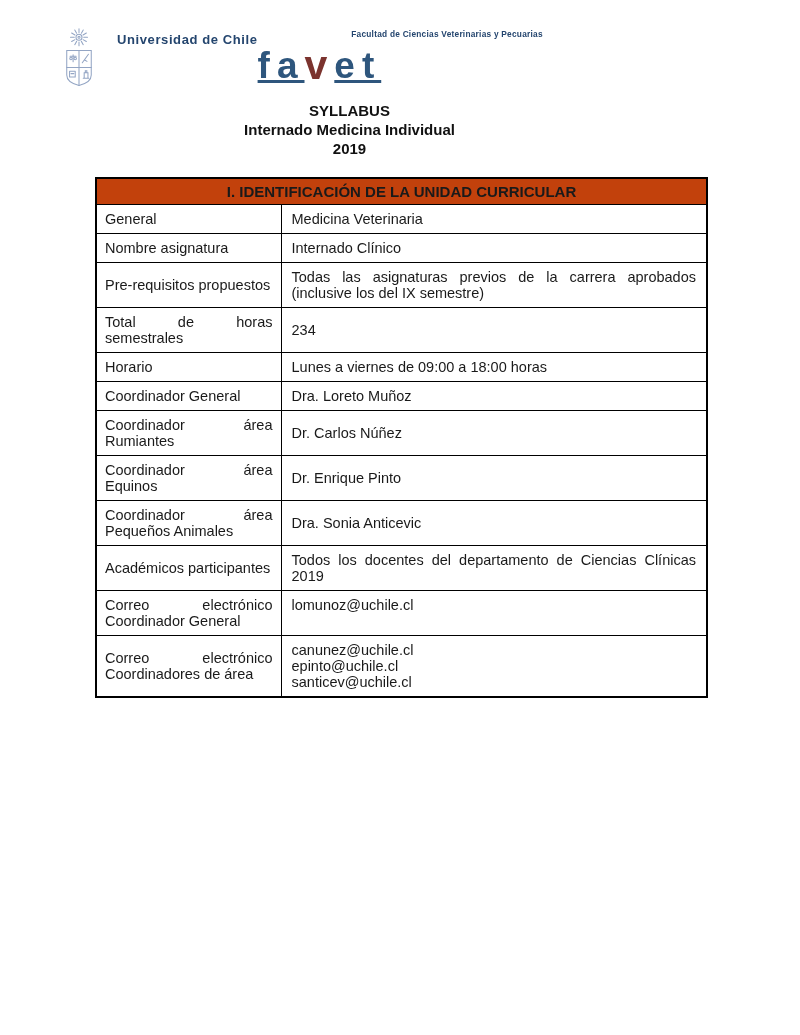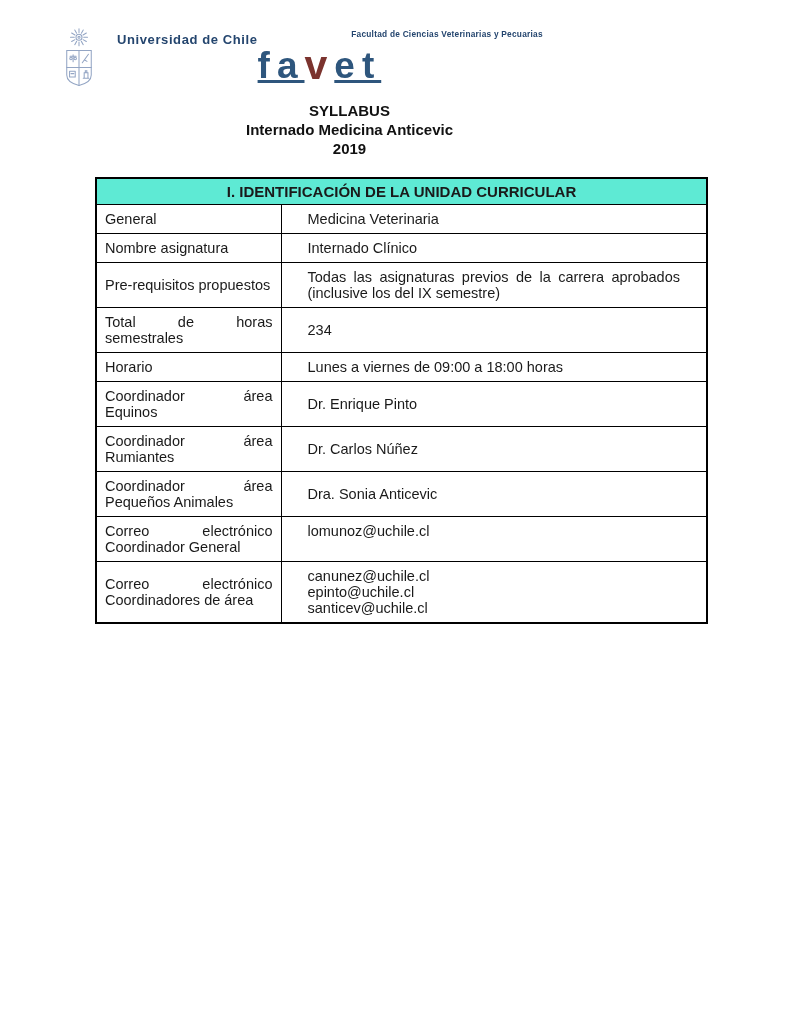--- a/index.html
+++ b/index.html
@@ -67,21 +67,21 @@
     text-align: center;
     font-weight: 700;
     font-size: 15px;
     padding: 4px 6px;
   }
   .label-cell {
     padding: 6px 8px;
     text-align: justify;
   }
   .value-cell {
-    padding: 6px 26px;
+    padding: 6px 10px;
     text-align: justify;
     white-space: pre-line;
   }
 </style>
 </head>
 <body>
 
 <div class="page">
 
   <header class="logo">
@@ -108,32 +108,32 @@
     </svg>
     <div class="logo-text">
       <div class="uni-name">Universidad de Chile</div>
       <div class="brand"><span>fa</span><span class="v-mark">v</span><span>et</span></div>
       <div class="faculty-name">Facultad de Ciencias Veterinarias y Pecuarias</div>
     </div>
   </header>
 
   <section class="title-block">
     <div>SYLLABUS</div>
-    <div>Internado Medicina Anticevic</div>
+    <div>Internado Medicina Individual</div>
     <div>2019</div>
   </section>
 
   <table class="id-table">
     <colgroup>
         <col class="c1">
         <col class="c2">
       </colgroup>
     <thead>
       <tr>
-        <td colspan="2" class="header-cell" style="background: #5eead4;">I. IDENTIFICACIÓN DE LA UNIDAD CURRICULAR</td>
+        <td colspan="2" class="header-cell" style="background: #c2410c;">I. IDENTIFICACIÓN DE LA UNIDAD CURRICULAR</td>
       </tr>
     </thead>
     <tbody>
         <tr>
           <td class="label-cell">General</td>
           <td class="value-cell">Medicina Veterinaria</td>
         </tr>
         <tr>
           <td class="label-cell">Nombre asignatura</td>
           <td class="value-cell">Internado Clínico</td>
@@ -144,30 +144,38 @@
         </tr>
         <tr>
           <td class="label-cell">Total de horas semestrales</td>
           <td class="value-cell">234</td>
         </tr>
         <tr>
           <td class="label-cell">Horario</td>
           <td class="value-cell">Lunes a viernes de 09:00 a 18:00 horas</td>
         </tr>
         <tr>
-          <td class="label-cell">Coordinador área Equinos</td>
-          <td class="value-cell">Dr. Enrique Pinto</td>
+          <td class="label-cell">Coordinador General</td>
+          <td class="value-cell">Dra. Loreto Muñoz</td>
         </tr>
         <tr>
           <td class="label-cell">Coordinador área Rumiantes</td>
           <td class="value-cell">Dr. Carlos Núñez</td>
         </tr>
         <tr>
+          <td class="label-cell">Coordinador área Equinos</td>
+          <td class="value-cell">Dr. Enrique Pinto</td>
+        </tr>
+        <tr>
           <td class="label-cell">Coordinador área Pequeños Animales</td>
           <td class="value-cell">Dra. Sonia Anticevic</td>
+        </tr>
+        <tr>
+          <td class="label-cell">Académicos participantes</td>
+          <td class="value-cell">Todos los docentes del departamento de Ciencias Clínicas 2019</td>
         </tr>
         <tr>
           <td class="label-cell">Correo electrónico Coordinador General</td>
           <td class="value-cell" style="vertical-align: top;">lomunoz@uchile.cl</td>
         </tr>
         <tr>
           <td class="label-cell">Correo electrónico Coordinadores de área</td>
           <td class="value-cell">canunez@uchile.cl
 epinto@uchile.cl
 santicev@uchile.cl</td>

